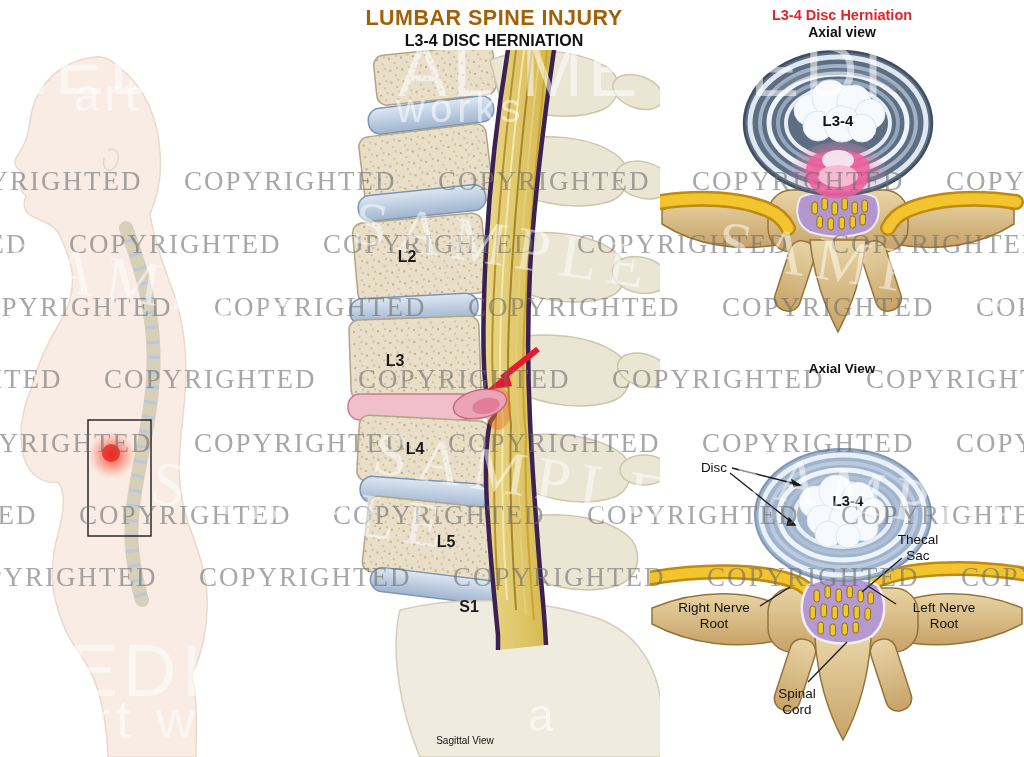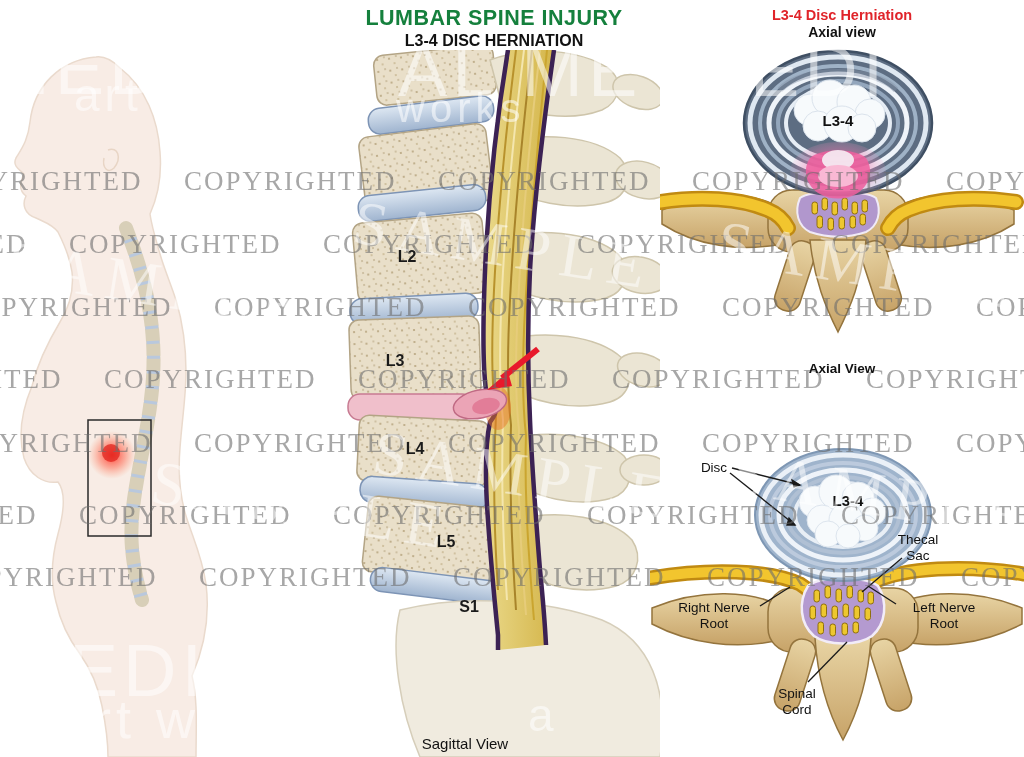--- a/index.html
+++ b/index.html
@@ -9,21 +9,21 @@
   
   .main-title{position:absolute;left:322px;top:6px;width:344px;text-align:center;z-index:8;}
   .main-title .t1{font-size:21.5px;font-weight:bold;letter-spacing:.5px;}
   .main-title .t2{font-size:16px;font-weight:bold;color:#111;margin-top:1px;}
   .ax-head{position:absolute;left:660px;top:7px;width:364px;text-align:center;z-index:8;}
   .ax-head .t1{font-size:14.5px;font-weight:bold;}
   .ax-head .t2{font-size:14px;font-weight:bold;color:#111;margin-top:1px;}
   .caption{position:absolute;text-align:center;color:#111;z-index:8;}
   .cap-axial{left:660px;top:361px;width:364px;font-size:13.5px;font-weight:bold;}
   .cap-normal{left:650px;top:421px;width:374px;font-size:14px;font-weight:bold;}
-  .cap-sagittal{left:340px;top:735px;width:250px;font-size:15px;}
+  .cap-sagittal{left:340px;top:735px;width:250px;font-size:10px;}
   
   #wm-layer{position:absolute;left:0;top:0;width:1024px;height:757px;z-index:6;pointer-events:none;}
   .wm{position:absolute;font-family:"Liberation Serif",serif;font-size:27px;letter-spacing:2px;
       color:rgba(108,108,108,0.60);white-space:nowrap;}
   .sample{position:absolute;font-family:"Liberation Serif",serif;font-size:62px;letter-spacing:10px;
       color:rgba(255,255,255,0.50);white-space:nowrap;transform:rotate(9deg);}
   .frag{position:absolute;color:rgba(255,255,255,0.55);letter-spacing:5px;white-space:nowrap;
       font-family:"Liberation Sans",sans-serif;}
   
   svg text{font-family:"Liberation Sans",sans-serif;}
@@ -354,21 +354,21 @@
       <div class="frag" style="left: 398px; top: 28px; font-size: 74px;">AL ME</div>
       <div class="frag" style="left: 74px; top: 68px; font-size: 46px;">art w</div>
       <div class="frag" style="left: 396px; top: 86px; font-size: 40px;">works</div>
       <div class="frag" style="left: 750px; top: 28px; font-size: 74px;">EDI</div>
       <div class="frag" style="left: 2px; top: 628px; font-size: 74px;">MEDIC</div>
       <div class="frag" style="left: 58px; top: 688px; font-size: 54px;">art wo</div>
       <div class="frag" style="left: 528px; top: 688px; font-size: 46px;">a</div>
     </div>
 
   <div class="main-title">
-    <div class="t1" id="title-red" style="color: #15803d;">LUMBAR SPINE INJURY</div>
+    <div class="t1" id="title-red" style="color: #a16207;">LUMBAR SPINE INJURY</div>
     <div class="t2">L3-4 DISC HERNIATION</div>
   </div>
 
   <div class="ax-head">
     <div class="t1" id="axhead-red" style="color: rgb(224, 36, 42);">L3-4 Disc Herniation</div>
     <div class="t2">Axial view</div>
   </div>
 
   <div class="caption cap-axial">Axial View</div>
   <div class="caption cap-sagittal">Sagittal View</div>

